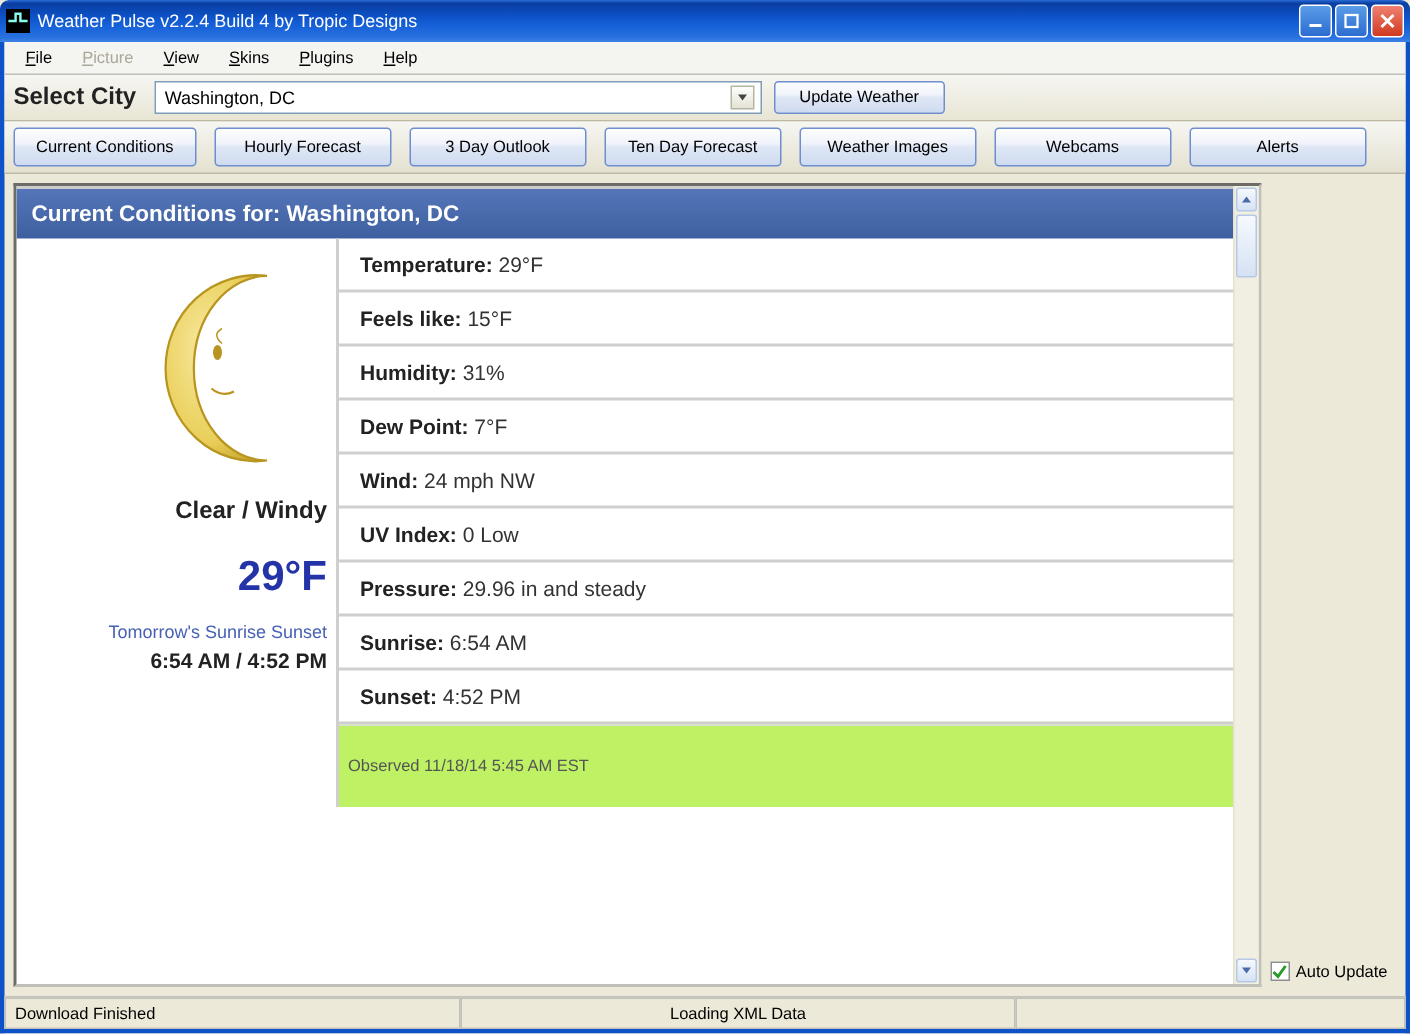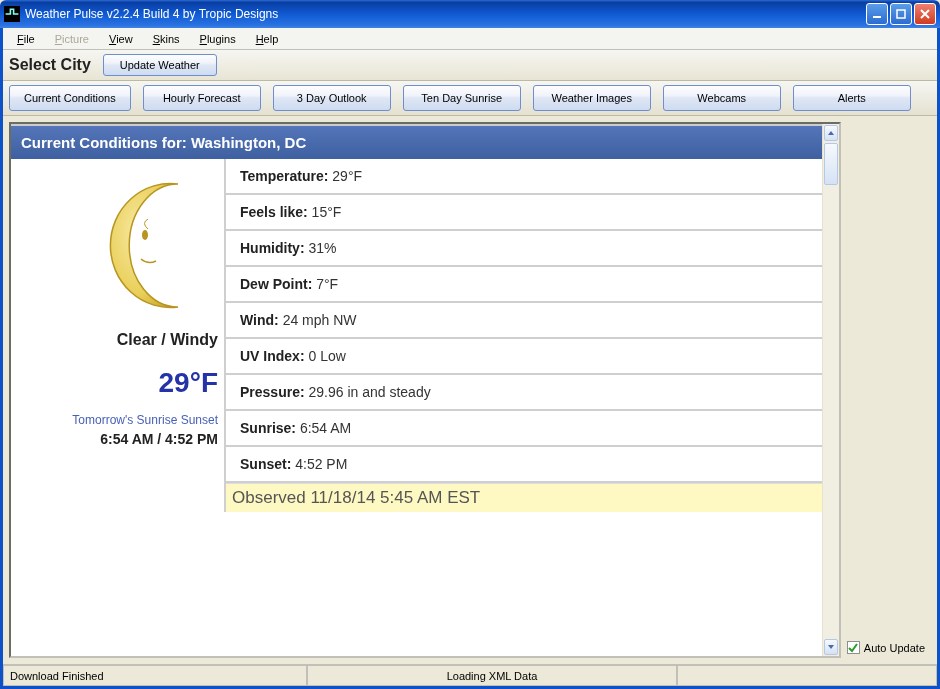--- a/index.html
+++ b/index.html
@@ -174,25 +174,25 @@
 .cond-right { flex:1; }
 .metric-row {
   border-bottom: 2px solid #cfcfcf;
   padding: 9px 14px;
   font-family: Verdana, sans-serif;
   font-size: 14px;
   color: #333;
 }
 .metric-row .k { font-weight: bold; color: #222; }
 .observed {
-  padding: 4px 6px;
+  padding: 21px 6px;
   font-family: Verdana, sans-serif;
-  font-size: 17px;
+  font-size: 11px;
   color: #555;
-  background: #fef9c3;
+  background: #bef264;
   border-top: 1px solid #ddd;
 }
 .vscroll {
   width: 17px;
   background: #f1efe2;
   border-left: 1px solid #e5e2d2;
   display:flex;
   flex-direction:column;
 }
 .vscroll .arrow,.vscroll .thumb {
@@ -270,28 +270,36 @@
     <div class="menuitem"><span class="ul">F</span><span>ile</span></div>
     <div class="menuitem disabled"><span class="ul">P</span>icture</div>
     <div class="menuitem"><span class="ul">V</span>iew</div>
     <div class="menuitem"><span class="ul">S</span>kins</div>
     <div class="menuitem"><span class="ul">P</span>lugins</div>
     <div class="menuitem"><span class="ul">H</span>elp</div>
   </div>
 
   <div class="cityrow">
     <div class="label">Select City</div>
+    <div class="cityselect">
+      <span class="sel-text">Washington, DC</span>
+      <span class="dd">
+        <svg viewBox="0 0 8 8">
+            <path d="M1 2 L4 6 L7 2 Z" fill="#444"></path>
+          </svg>
+      </span>
+    </div>
     <div class="btn">Update Weather</div>
   </div>
 
   <div class="tabsrow">
     <div class="tabbtn">Current Conditions</div>
     <div class="tabbtn">Hourly Forecast</div>
     <div class="tabbtn">3 Day Outlook</div>
-    <div class="tabbtn">Ten Day Sunrise</div>
+    <div class="tabbtn">Ten Day Forecast</div>
     <div class="tabbtn">Weather Images</div>
     <div class="tabbtn">Webcams</div>
     <div class="tabbtn">Alerts</div>
   </div>
 
   <div class="content-wrap">
     <div class="content-frame">
       <div class="content-scroll">
         <div class="cond-header">Current Conditions for: Washington, DC</div>
         <div class="cond-body">

